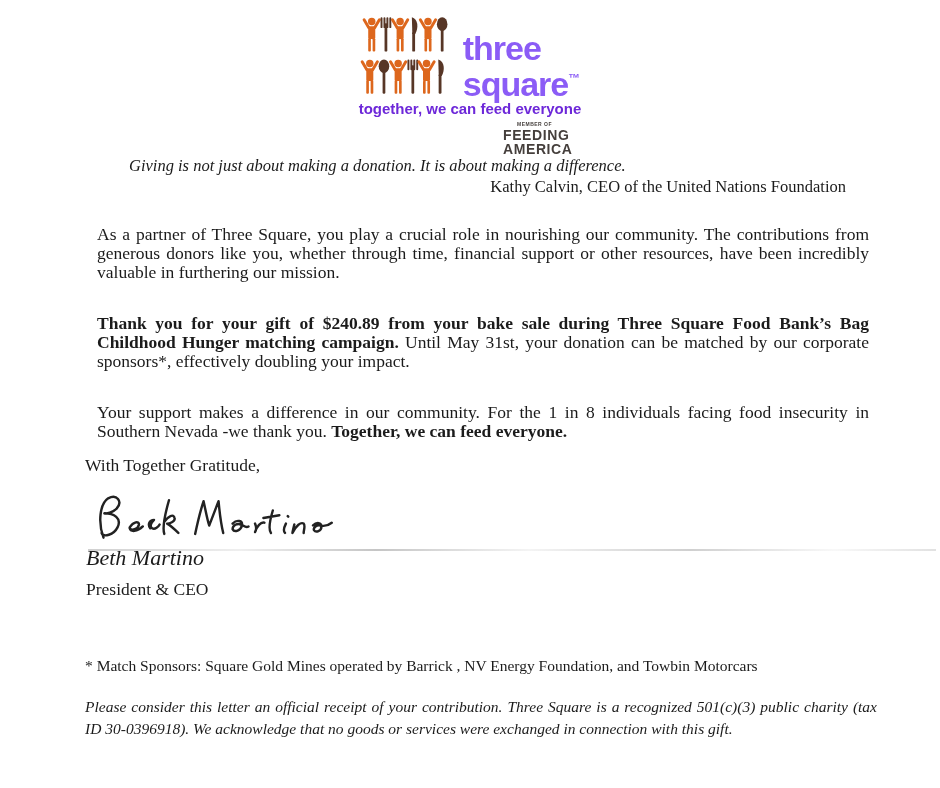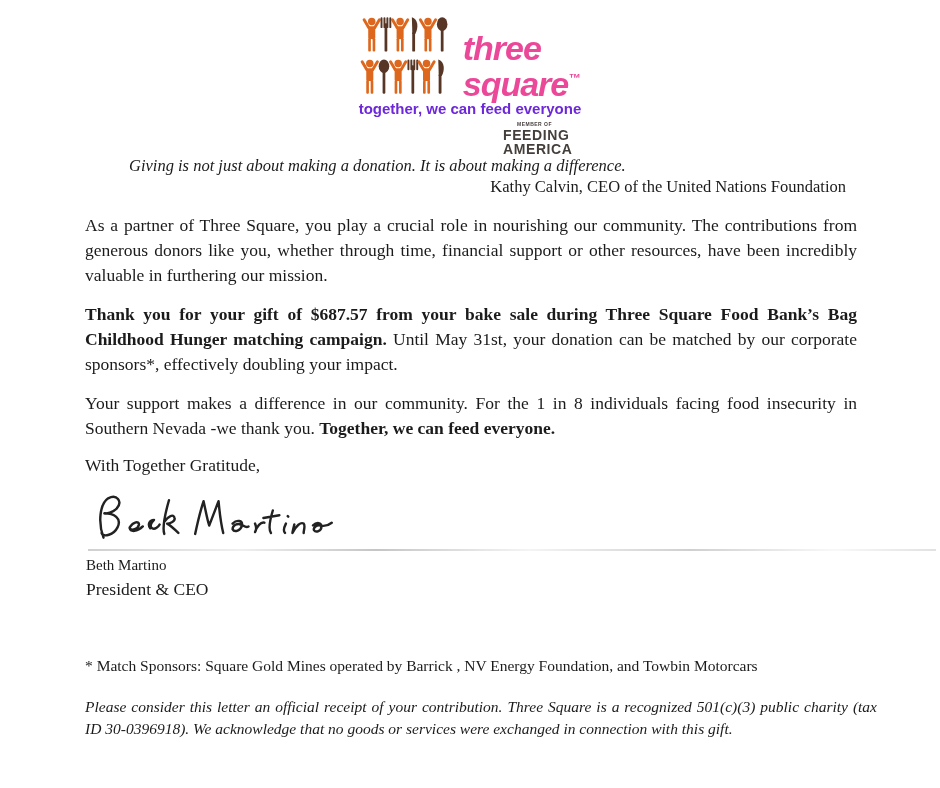--- a/index.html
+++ b/index.html
@@ -29,22 +29,21 @@
     gap: 13px;
   }
   .logo-icon { width: 90px; height: 88px; }
   .wordmark {
     padding-top: 21px;
     font-family: "Liberation Sans", sans-serif;
     font-weight: bold;
     font-size: 34px;
     line-height: 30px;
     letter-spacing: -1px;
-    color: #ec4899;
-    font-style: italic;
+    color: #8b5cf6;
   }
   .wordmark sup {
     font-size: 12px;
     letter-spacing: 0;
     vertical-align: 14px;
   }
   .tagline {
     position: absolute;
     top: 100px;
     left: 0;
@@ -92,23 +91,23 @@
     position: absolute;
     top: 177px;
     right: 94px;
     font-size: 16.5px;
   }
   .para {
     position: absolute;
     left: 85px;
     width: 772px;
     font-size: 17.5px;
-    line-height: 25px;
+    line-height: 19px;
     text-align: justify;
-    margin: 0;
+    margin: 12px;
   }
   .para-1 { top: 213px; }
   .para-2 { top: 302px; }
   .para-3 { top: 391px; }
   .bold { font-weight: bold; }
 
   .valediction {
     position: absolute;
     top: 455px;
     left: 85px;
@@ -135,23 +134,24 @@
     width: 848px;
     height: 2px;
     background: linear-gradient(90deg,
       rgba(150,150,150,.45) 0%, rgba(190,190,190,.25) 18%,
       rgba(140,140,140,.5) 34%, rgba(200,200,200,.2) 52%,
       rgba(150,150,150,.45) 71%, rgba(210,210,210,.15) 88%,
       rgba(170,170,170,.35) 100%);
   }
   .signer-name {
     position: absolute;
-    top: 557px;
+    top: 545px;
     left: 86px;
-    font-size: 15px;
+    font-size: 22px;
+    font-style: italic;
   }
   .signer-title {
     position: absolute;
     top: 579px;
     left: 86px;
     font-size: 17.5px;
   }
 
   
   .sponsors-note {
@@ -227,21 +227,21 @@
     <div class="fa-member">MEMBER OF</div>
     <div class="fa-line">FEEDING</div>
     <div class="fa-line">AMERICA</div>
   </div>
 
   <div class="quote">Giving is not just about making a donation. It is about making a difference.</div>
   <div class="quote-attribution">Kathy Calvin, CEO of the United Nations Foundation</div>
 
   <p class="para para-1">As a partner of Three Square, you play a crucial role in nourishing our community. The contributions from generous donors like you, whether through time, financial support or other resources, have been incredibly valuable in furthering our mission.</p>
 
-  <p class="para para-2"><span class="bold">Thank you for your gift of $687.57 from your bake sale during Three Square Food Bank’s Bag Childhood Hunger matching campaign.</span><span> Until May 31st, your donation can be matched by our corporate sponsors*, effectively doubling your impact.</span></p>
+  <p class="para para-2"><span class="bold">Thank you for your gift of $240.89 from your bake sale during Three Square Food Bank’s Bag Childhood Hunger matching campaign.</span><span> Until May 31st, your donation can be matched by our corporate sponsors*, effectively doubling your impact.</span></p>
 
   <p class="para para-3"><span>Your support makes a difference in our community. For the 1 in 8 individuals facing food insecurity in Southern Nevada -we thank you. </span><span class="bold">Together, we can feed everyone.</span></p>
 
   <div class="valediction">With Together Gratitude,</div>
 
   <svg class="signature-svg" viewBox="0 0 260 62" xmlns="http://www.w3.org/2000/svg">
     <path class="sig-stroke" d="M14,52 C8,36 10,16 19,10 C28,5 35,13 28,21 C24,25 17,27 15,26 C25,26 34,31 29,41 C25,49 14,52 12,47
       M42,41 C46,35 52,34 52,38 C51,43 44,45 42,42 C43,46 50,46 56,40
       M64,42 C61,38 63,33 68,33 C65,36 63,40 66,42 C69,44 73,40 74,38
       M84,12 C80,26 77,42 79,48 M79,35 C83,29 89,26 90,31 C91,35 84,37 82,37 C86,39 91,44 94,47"></path>

